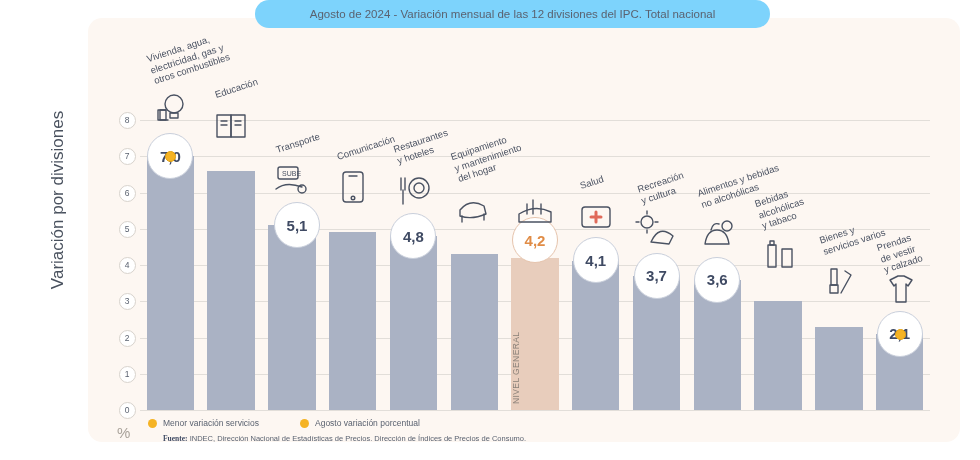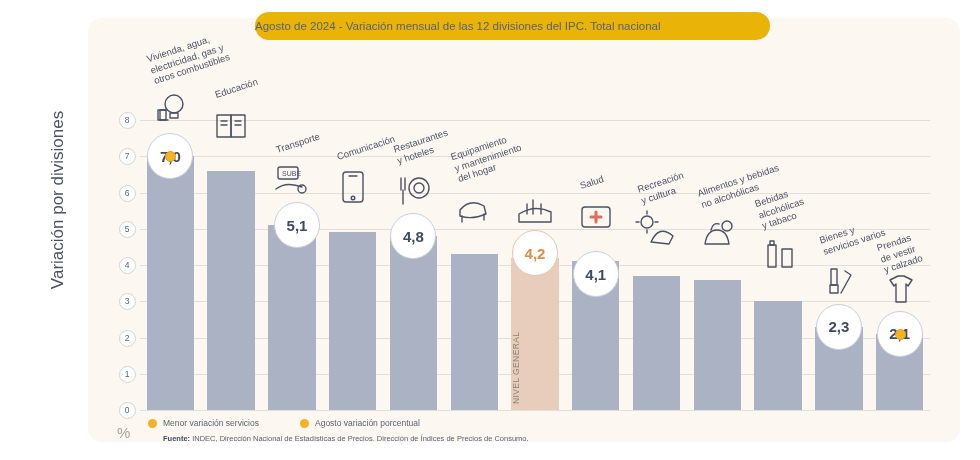--- a/index.html
+++ b/index.html
@@ -26,27 +26,28 @@
     top: 18px;
     width: 872px;
     height: 424px;
     background: #fdf7f2;
     border-radius: 14px;
   }
   
   .title-pill {
     position: absolute;
     left: 255px;
-    top: 12px;
+    top: 0;
     width: 515px;
     height: 28px;
-    background: #eab308;
+    background: #7dd3fc;
     border-radius: 14px;
     display: flex;
     align-items: center;
+    justify-content: center;
   }
   .title-pill span {
     font-size: 11.5px;
     color: #5a6270;
     white-space: nowrap;
   }
   
   .ylabel {
     position: absolute;
     left: -52px;
@@ -191,21 +192,21 @@
     background: #f5b324;
     display: inline-block;
   }
   .source {
     position: absolute;
     left: 163px;
     top: 434px;
     font-size: 7.5px;
     color: #5a6270;
   }
-  .source b { color: #3f4a63; }
+  .source b { color: #3f4a63; font-family: Liberation Serif, serif; }
 </style>
 </head>
 <body>
 
 <div id="page">
 
   <div class="panel"></div>
 
   <div class="title-pill">
     <span>Agosto de 2024 - Variación mensual de las 12 divisiones del IPC. Total nacional</span>
@@ -279,59 +280,60 @@
       <div class="bar" style="left: 310.531px; width: 47.4px; height: 155.875px;"></div>
       <div class="icon" style="left: 312.231px; top: 68.125px;"><svg width="44" height="40" viewBox="0 0 44 40">
           <path d="M8 22 q10 -12 24 -4 l2 8 q-14 6 -26 2z" stroke="#4a5262" stroke-width="1.4" fill="none" stroke-linecap="round" stroke-linejoin="round"></path>
           <path d="M10 28 v6 M32 26 v6" stroke="#4a5262" stroke-width="1.4" fill="none" stroke-linecap="round" stroke-linejoin="round"></path>
         </svg></div>
       <div class="catname" style="left: 320.231px; top: 29.625px;">Equipamiento
 y mantenimiento
 del hogar</div>
       <div class="bar general" style="left: 371.3px; width: 47.4px; height: 152.25px;"></div>
       <div class="bar-label-vert" style="left: 371.3px; width: 47.4px; writing-mode: vertical-rl; transform: rotate(180deg); bottom: 6px; height: 90px; text-align: left;">NIVEL GENERAL</div>
-      <div class="bubble general" style="left: 372px; top: 110px;">4,2</div>
+      <div class="bubble general" style="left: 372px; top: 97px;">4,2</div>
       <div class="icon" style="left: 373px; top: 71.75px;"><svg width="44" height="40" viewBox="0 0 44 40">
           <path d="M6 22 q16 -10 32 -2 v10 H6z" stroke="#4a5262" stroke-width="1.4" fill="none" stroke-linecap="round" stroke-linejoin="round"></path>
           <path d="M14 12 v10 M20 8 v14 M28 12 v10" stroke="#4a5262" stroke-width="1.4" fill="none" stroke-linecap="round" stroke-linejoin="round"></path>
         </svg></div>
       <div class="bar" style="left: 432.069px; width: 47.4px; height: 148.625px;"></div>
-      <div class="bubble" style="left: 432.769px; top: 131px; text-align: center;">4,1</div>
+      <div class="bubble" style="left: 432.769px; top: 117px; text-align: center;">4,1</div>
       <div class="icon" style="left: 433.769px; top: 75.375px;"><svg width="44" height="40" viewBox="0 0 44 40">
           <rect x="8" y="12" width="28" height="20" rx="3" stroke="#4a5262" stroke-width="1.4" fill="none" stroke-linecap="round" stroke-linejoin="round"></rect>
           <path d="M22 17 v10 M17 22 h10" stroke="#e06a5a" stroke-width="3" stroke-linecap="round" fill="none"></path>
         </svg></div>
       <div class="catname" style="left: 441.769px; top: 59.875px;">Salud</div>
       <div class="bar" style="left: 492.838px; width: 47.4px; height: 134.125px;"></div>
+      <div class="bubble" style="left: 493.538px; top: 132.875px;">3,7</div>
       <div class="icon" style="left: 494.538px; top: 89.875px;"><svg width="44" height="40" viewBox="0 0 44 40">
           <circle cx="12" cy="12" r="6" stroke="#4a5262" stroke-width="1.4" fill="none" stroke-linecap="round" stroke-linejoin="round"></circle>
           <path d="M12 4 v-3 M12 20 v3 M4 12 h-3 M20 12 h3" stroke="#4a5262" stroke-width="1.4" fill="none" stroke-linecap="round" stroke-linejoin="round"></path>
           <path d="M16 32 q8 -18 22 -6 l-4 8z" stroke="#4a5262" stroke-width="1.4" fill="none" stroke-linecap="round" stroke-linejoin="round"></path>
         </svg></div>
       <div class="catname" style="left: 502.538px; top: 62.875px;">Recreación
 y cultura</div>
       <div class="bar" style="left: 553.608px; width: 47.4px; height: 130.5px;"></div>
+      <div class="bubble" style="left: 554.308px; top: 136.5px;">3,6</div>
       <div class="icon" style="left: 555.308px; top: 93.5px;"><svg width="44" height="40" viewBox="0 0 44 40">
           <path d="M10 30 q2 -14 12 -14 q10 0 12 14z" stroke="#4a5262" stroke-width="1.4" fill="none" stroke-linecap="round" stroke-linejoin="round"></path>
           <path d="M16 16 q2 -8 8 -6" stroke="#4a5262" stroke-width="1.4" fill="none" stroke-linecap="round" stroke-linejoin="round"></path>
           <circle cx="32" cy="12" r="5" stroke="#4a5262" stroke-width="1.4" fill="none" stroke-linecap="round" stroke-linejoin="round"></circle>
         </svg></div>
       <div class="catname" style="left: 563.308px; top: 66.5px;">Alimentos y bebidas
 no alcohólicas</div>
       <div class="bar" style="left: 614.377px; width: 47.4px; height: 108.75px;"></div>
       <div class="icon" style="left: 616.077px; top: 115.25px;"><svg width="44" height="40" viewBox="0 0 44 40">
           <path d="M12 10 h8 v22 h-8z" stroke="#4a5262" stroke-width="1.4" fill="none" stroke-linecap="round" stroke-linejoin="round"></path>
           <path d="M14 6 h4 v4 h-4z" stroke="#4a5262" stroke-width="1.4" fill="none" stroke-linecap="round" stroke-linejoin="round"></path>
           <path d="M26 14 h10 v18 h-10z" stroke="#4a5262" stroke-width="1.4" fill="none" stroke-linecap="round" stroke-linejoin="round"></path>
         </svg></div>
       <div class="catname" style="left: 624.077px; top: 76.75px;">Bebidas
 alcohólicas
 y tabaco</div>
       <div class="bar" style="left: 675.146px; width: 47.4px; height: 83.375px;"></div>
-      <div class="bubble" style="left: 675.846px; top: 183.625px;">2,3</div>
       <div class="icon" style="left: 676.846px; top: 140.625px;"><svg width="44" height="40" viewBox="0 0 44 40">
           <path d="M14 8 h6 v16 h-6z" stroke="#4a5262" stroke-width="1.4" fill="none" stroke-linecap="round" stroke-linejoin="round"></path>
           <path d="M13 24 h8 v8 h-8z" stroke="#4a5262" stroke-width="1.4" fill="none" stroke-linecap="round" stroke-linejoin="round"></path>
           <path d="M28 10 l6 4 -10 18" stroke="#4a5262" stroke-width="1.4" fill="none" stroke-linecap="round" stroke-linejoin="round"></path>
         </svg></div>
       <div class="catname" style="left: 684.846px; top: 113.625px;">Bienes y
 servicios varios</div>
       <div class="bar" style="left: 735.915px; width: 47.4px; height: 76.125px;"></div>
       <div class="bubble" style="left: 736.615px; top: 190.875px;">2,1</div>
       <div class="icon" style="left: 737.615px; top: 147.875px;"><svg width="44" height="40" viewBox="0 0 44 40">

